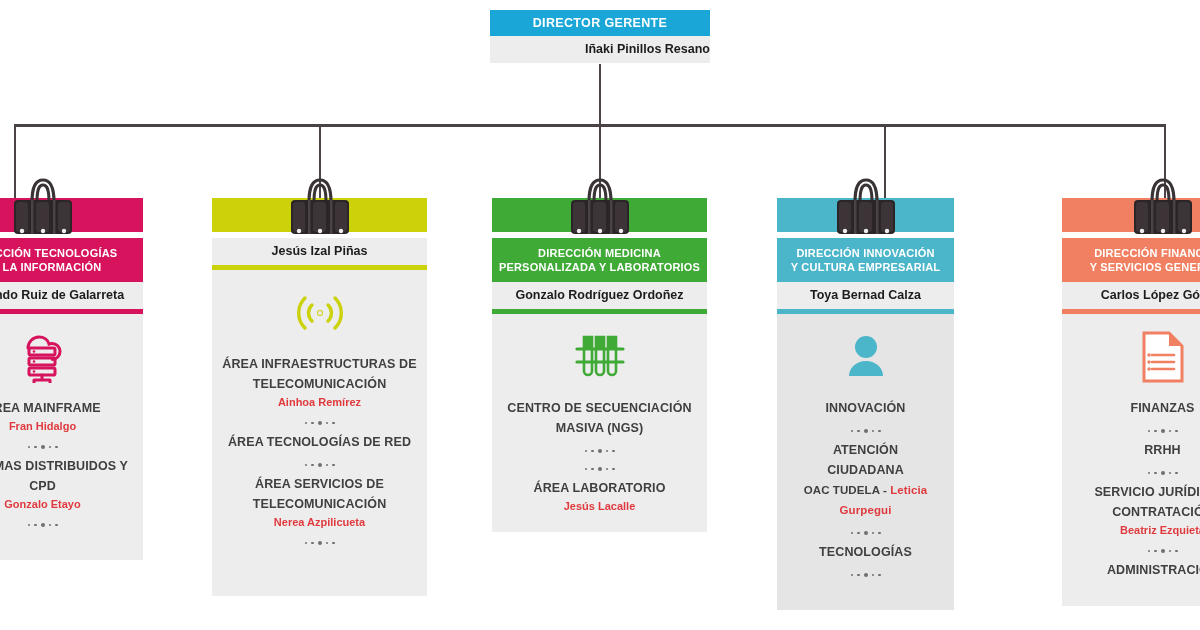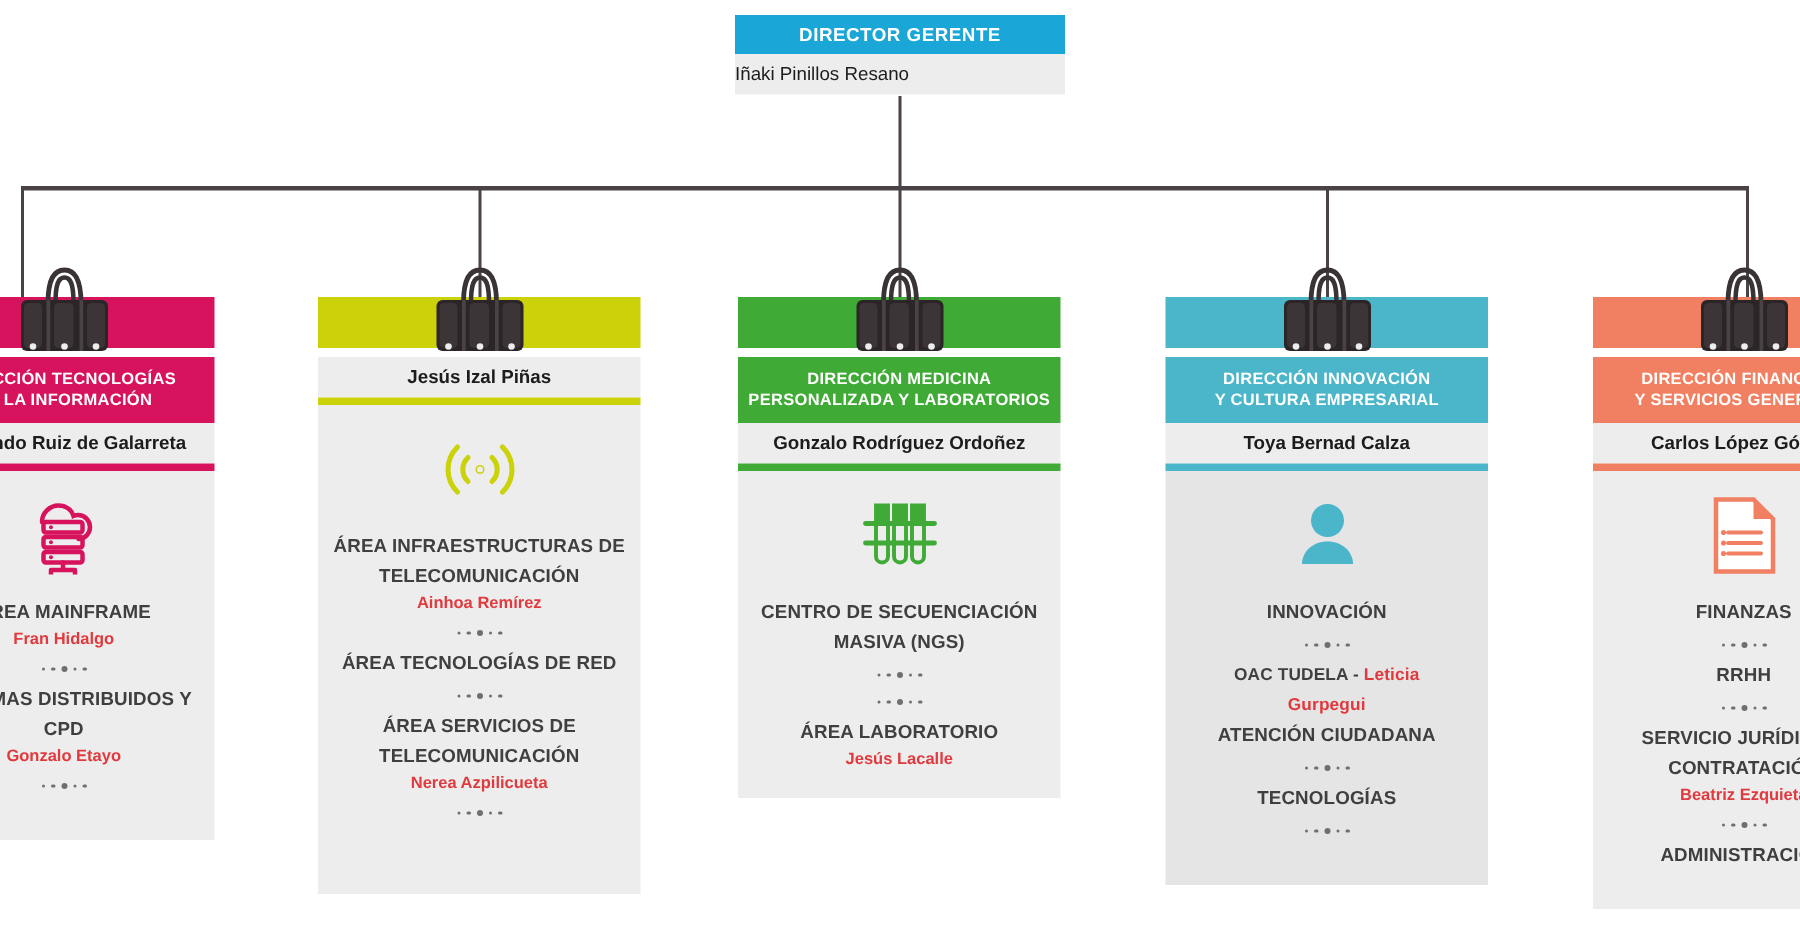--- a/index.html
+++ b/index.html
@@ -10,22 +10,22 @@
   }
   .canvas{position:relative;width:1200px;height:630px;overflow:hidden;}
 
   
   .root{position:absolute;left:490px;top:10px;width:220px;}
   .root-title{
     background:#1aa7d8;color:#ffffff;font-size:12.5px;font-weight:bold;
     letter-spacing:.35px;text-align:center;padding:6px 0 6px;line-height:14px;
   }
   .root-name{
-    background:#ededed;color:#1c1c1c;font-size:12.5px;font-weight:normal;
-    text-align:left;padding:6px 0 7px;line-height:14px;
+    background:#ededed;color:#1c1c1c;font-size:12.5px;font-weight:bold;
+    text-align:right;padding:6px 0 7px;line-height:14px;
   }
 
   
   .conn{position:absolute;background:#4a4247;}
   .conn-v-root{left:599px;top:64px;width:2px;height:62px;}
   .conn-h{left:14px;top:124px;width:1152px;height:3px;}
   .conn-drop{top:126px;width:2px;height:72px;}
 
   
   .col{position:absolute;top:198px;}
@@ -219,21 +219,21 @@
     <span class="d-sm"></span><span class="d-sm"></span><span class="d-md"></span><span class="d-sm"></span><span class="d-sm"></span>
   </div>
             <div class="dots">
     <span class="d-sm"></span><span class="d-sm"></span><span class="d-md"></span><span class="d-sm"></span><span class="d-sm"></span>
   </div>
             <div class="unit">ÁREA LABORATORIO</div>
             <div class="person" style="color:#e03a3e">Jesús Lacalle</div>
       </div>
     </div>
       </div>
-      <div class="col" style="left: 777px; width: 215px;">
+      <div class="col" style="left: 777px; width: 177px;">
     <div class="col-inner">
       <div class="clip-bar" style="background:#4bb5c9"></div>
       <svg class="clip" viewBox="0 0 74 62">
     <path d="M26 26 C26 10, 30 4, 37 4 C44 4, 48 10, 48 26" fill="none" stroke="#3a3335" stroke-width="3.2"></path>
     <path d="M31 26 C31 13, 33 9, 37 9 C41 9, 43 13, 43 26" fill="none" stroke="#3a3335" stroke-width="3"></path>
     <rect x="8" y="24" width="58" height="34" rx="4" fill="#2b2527"></rect>
     <rect x="25" y="24" width="2.5" height="34" fill="#4a4244"></rect>
     <rect x="47" y="24" width="2.5" height="34" fill="#4a4244"></rect>
     <rect x="10" y="26" width="12" height="30" rx="3" fill="#3c3436"></rect>
     <rect x="30" y="26" width="13" height="30" rx="3" fill="#3c3436"></rect>
@@ -253,22 +253,22 @@
         <div class="icon-wrap">
               <svg width="50" height="50" viewBox="0 0 50 50" fill="#4bb5c9">
       <circle cx="25" cy="15" r="11"></circle>
       <path d="M25 29c-10 0-17 7-17 15h34c0-8-7-15-17-15z"></path>
     </svg>
             </div>
         <div class="unit">INNOVACIÓN</div>
             <div class="dots">
     <span class="d-sm"></span><span class="d-sm"></span><span class="d-md"></span><span class="d-sm"></span><span class="d-sm"></span>
   </div>
+            <div class="unit">ATENCIÓN CIUDADANA</div>
             <div class="unit" style="font-size:11.5px">OAC TUDELA - <span class="inline-person" style="color:#e03a3e">Leticia Gurpegui</span></div>
-            <div class="unit">ATENCIÓN CIUDADANA</div>
             <div class="dots">
     <span class="d-sm"></span><span class="d-sm"></span><span class="d-md"></span><span class="d-sm"></span><span class="d-sm"></span>
   </div>
             <div class="unit">TECNOLOGÍAS</div>
             <div class="dots">
     <span class="d-sm"></span><span class="d-sm"></span><span class="d-md"></span><span class="d-sm"></span><span class="d-sm"></span>
   </div>
       </div>
     </div>
       </div>

